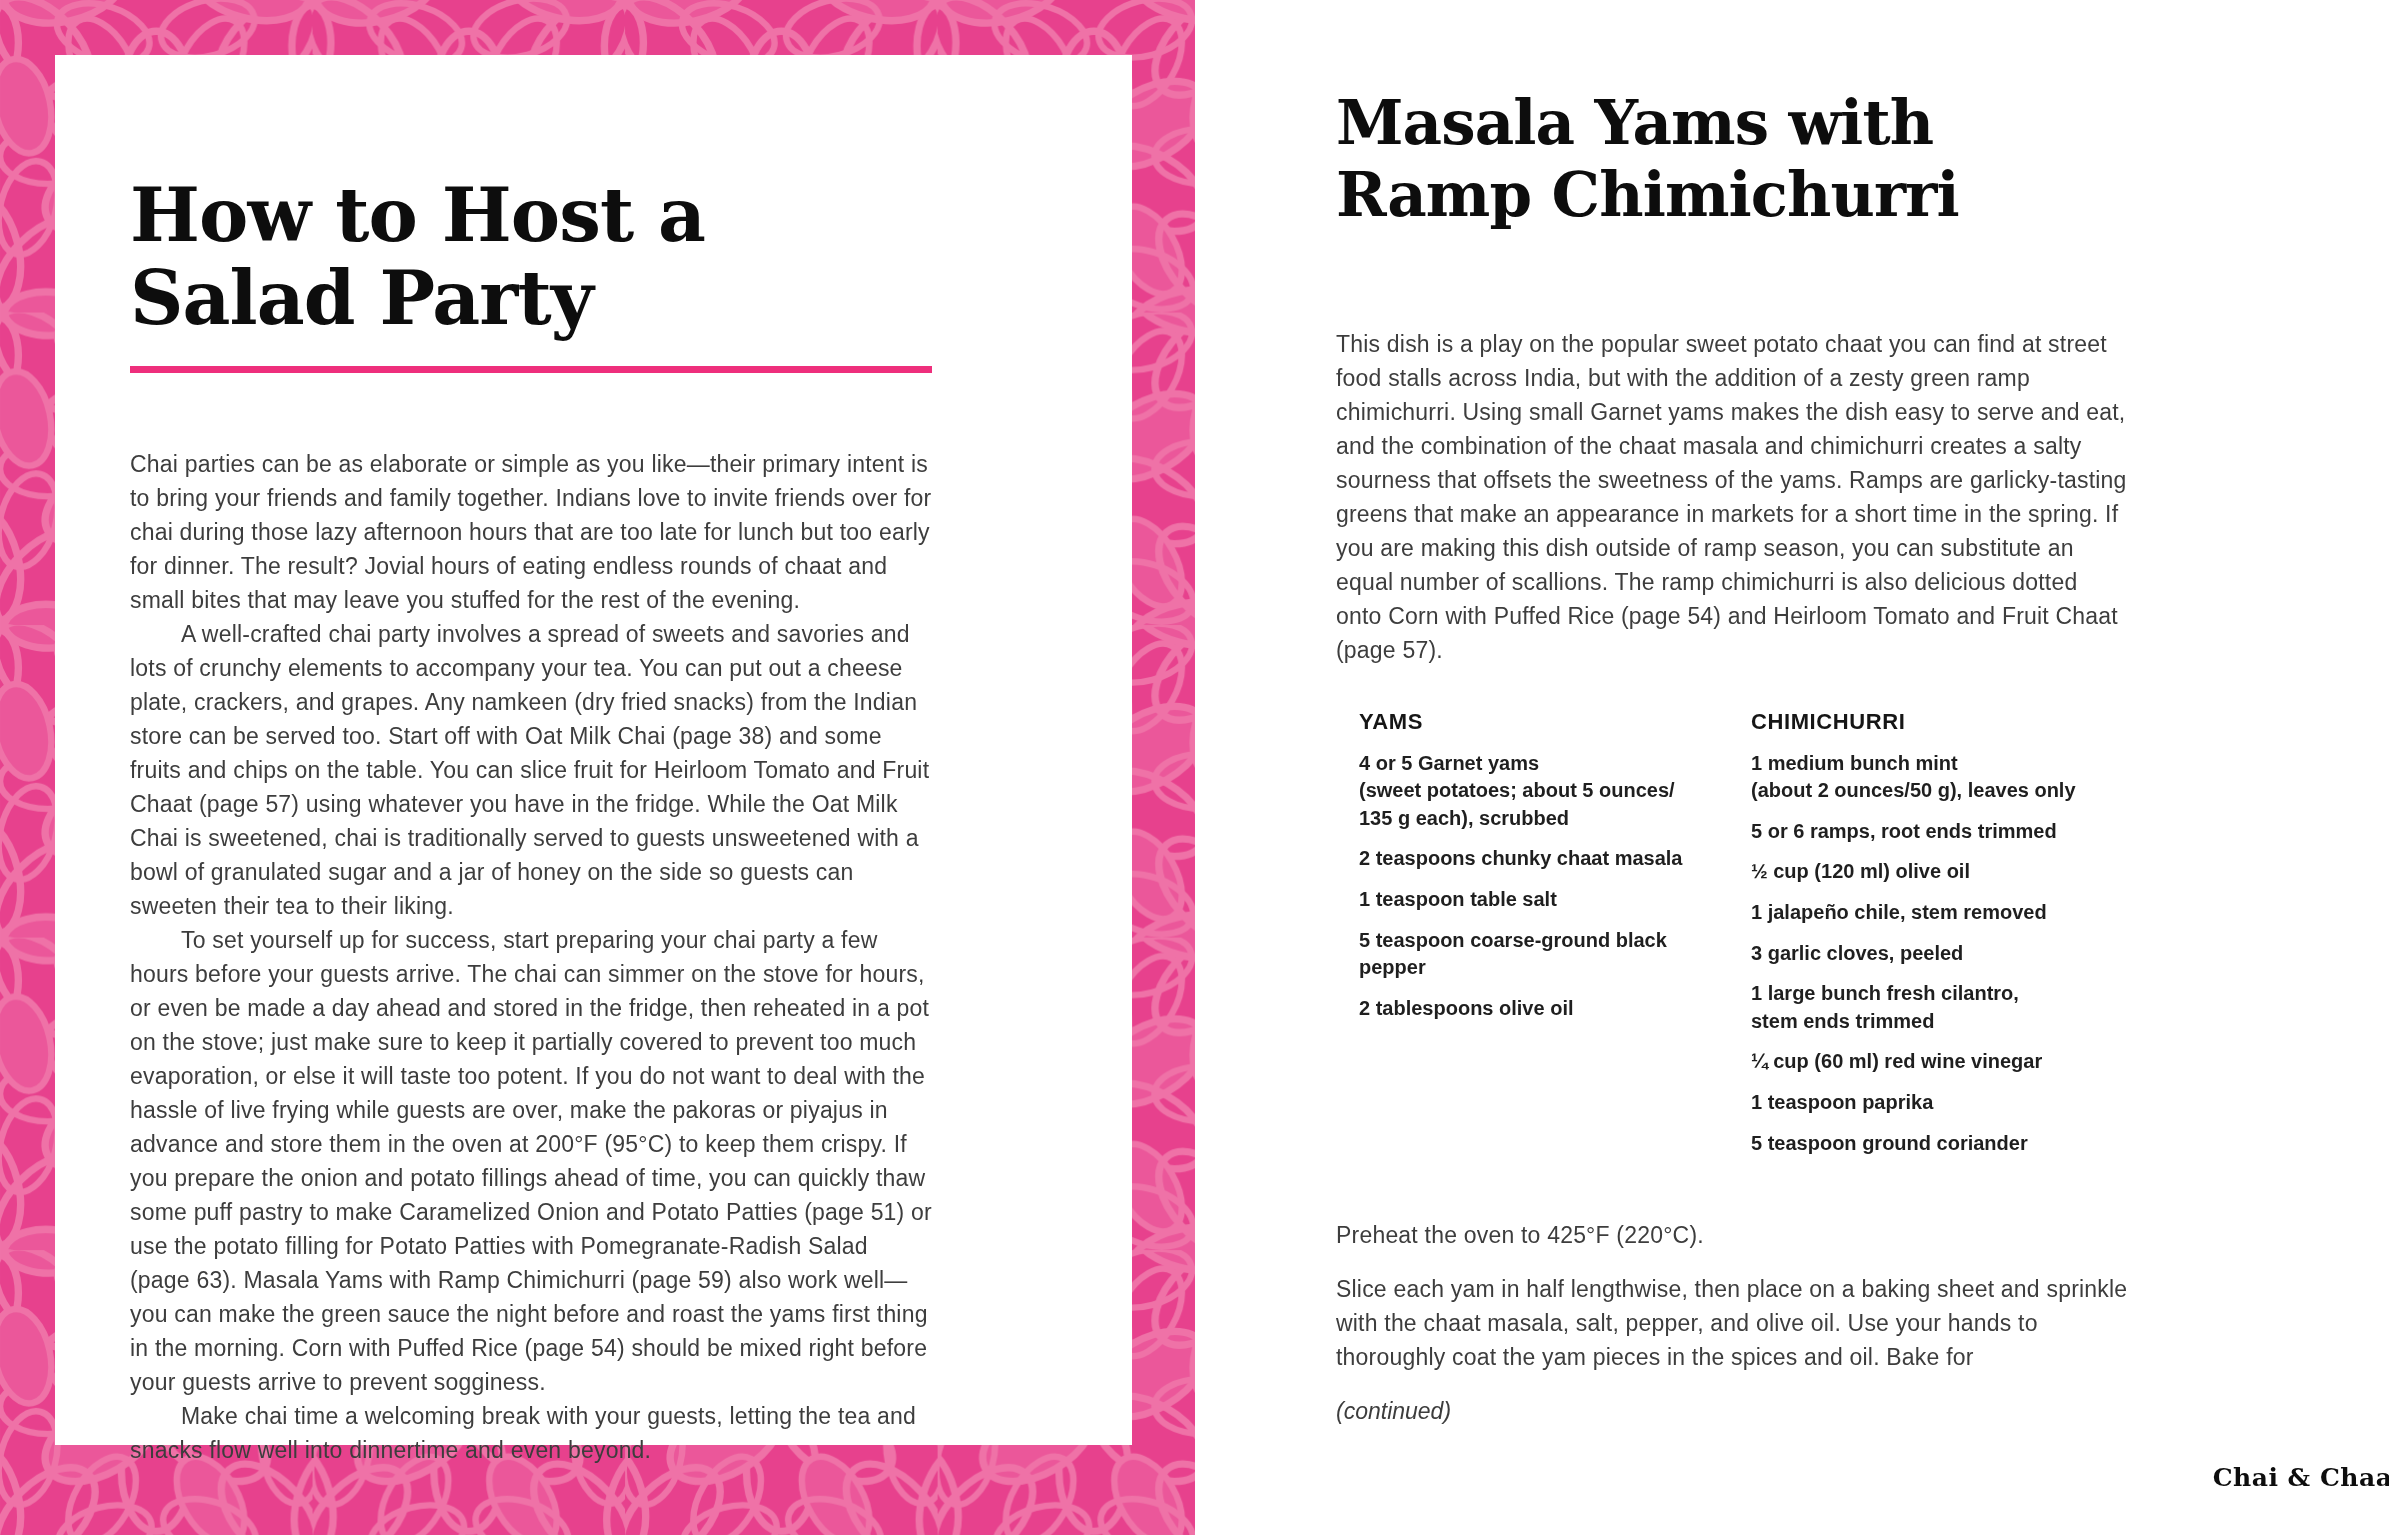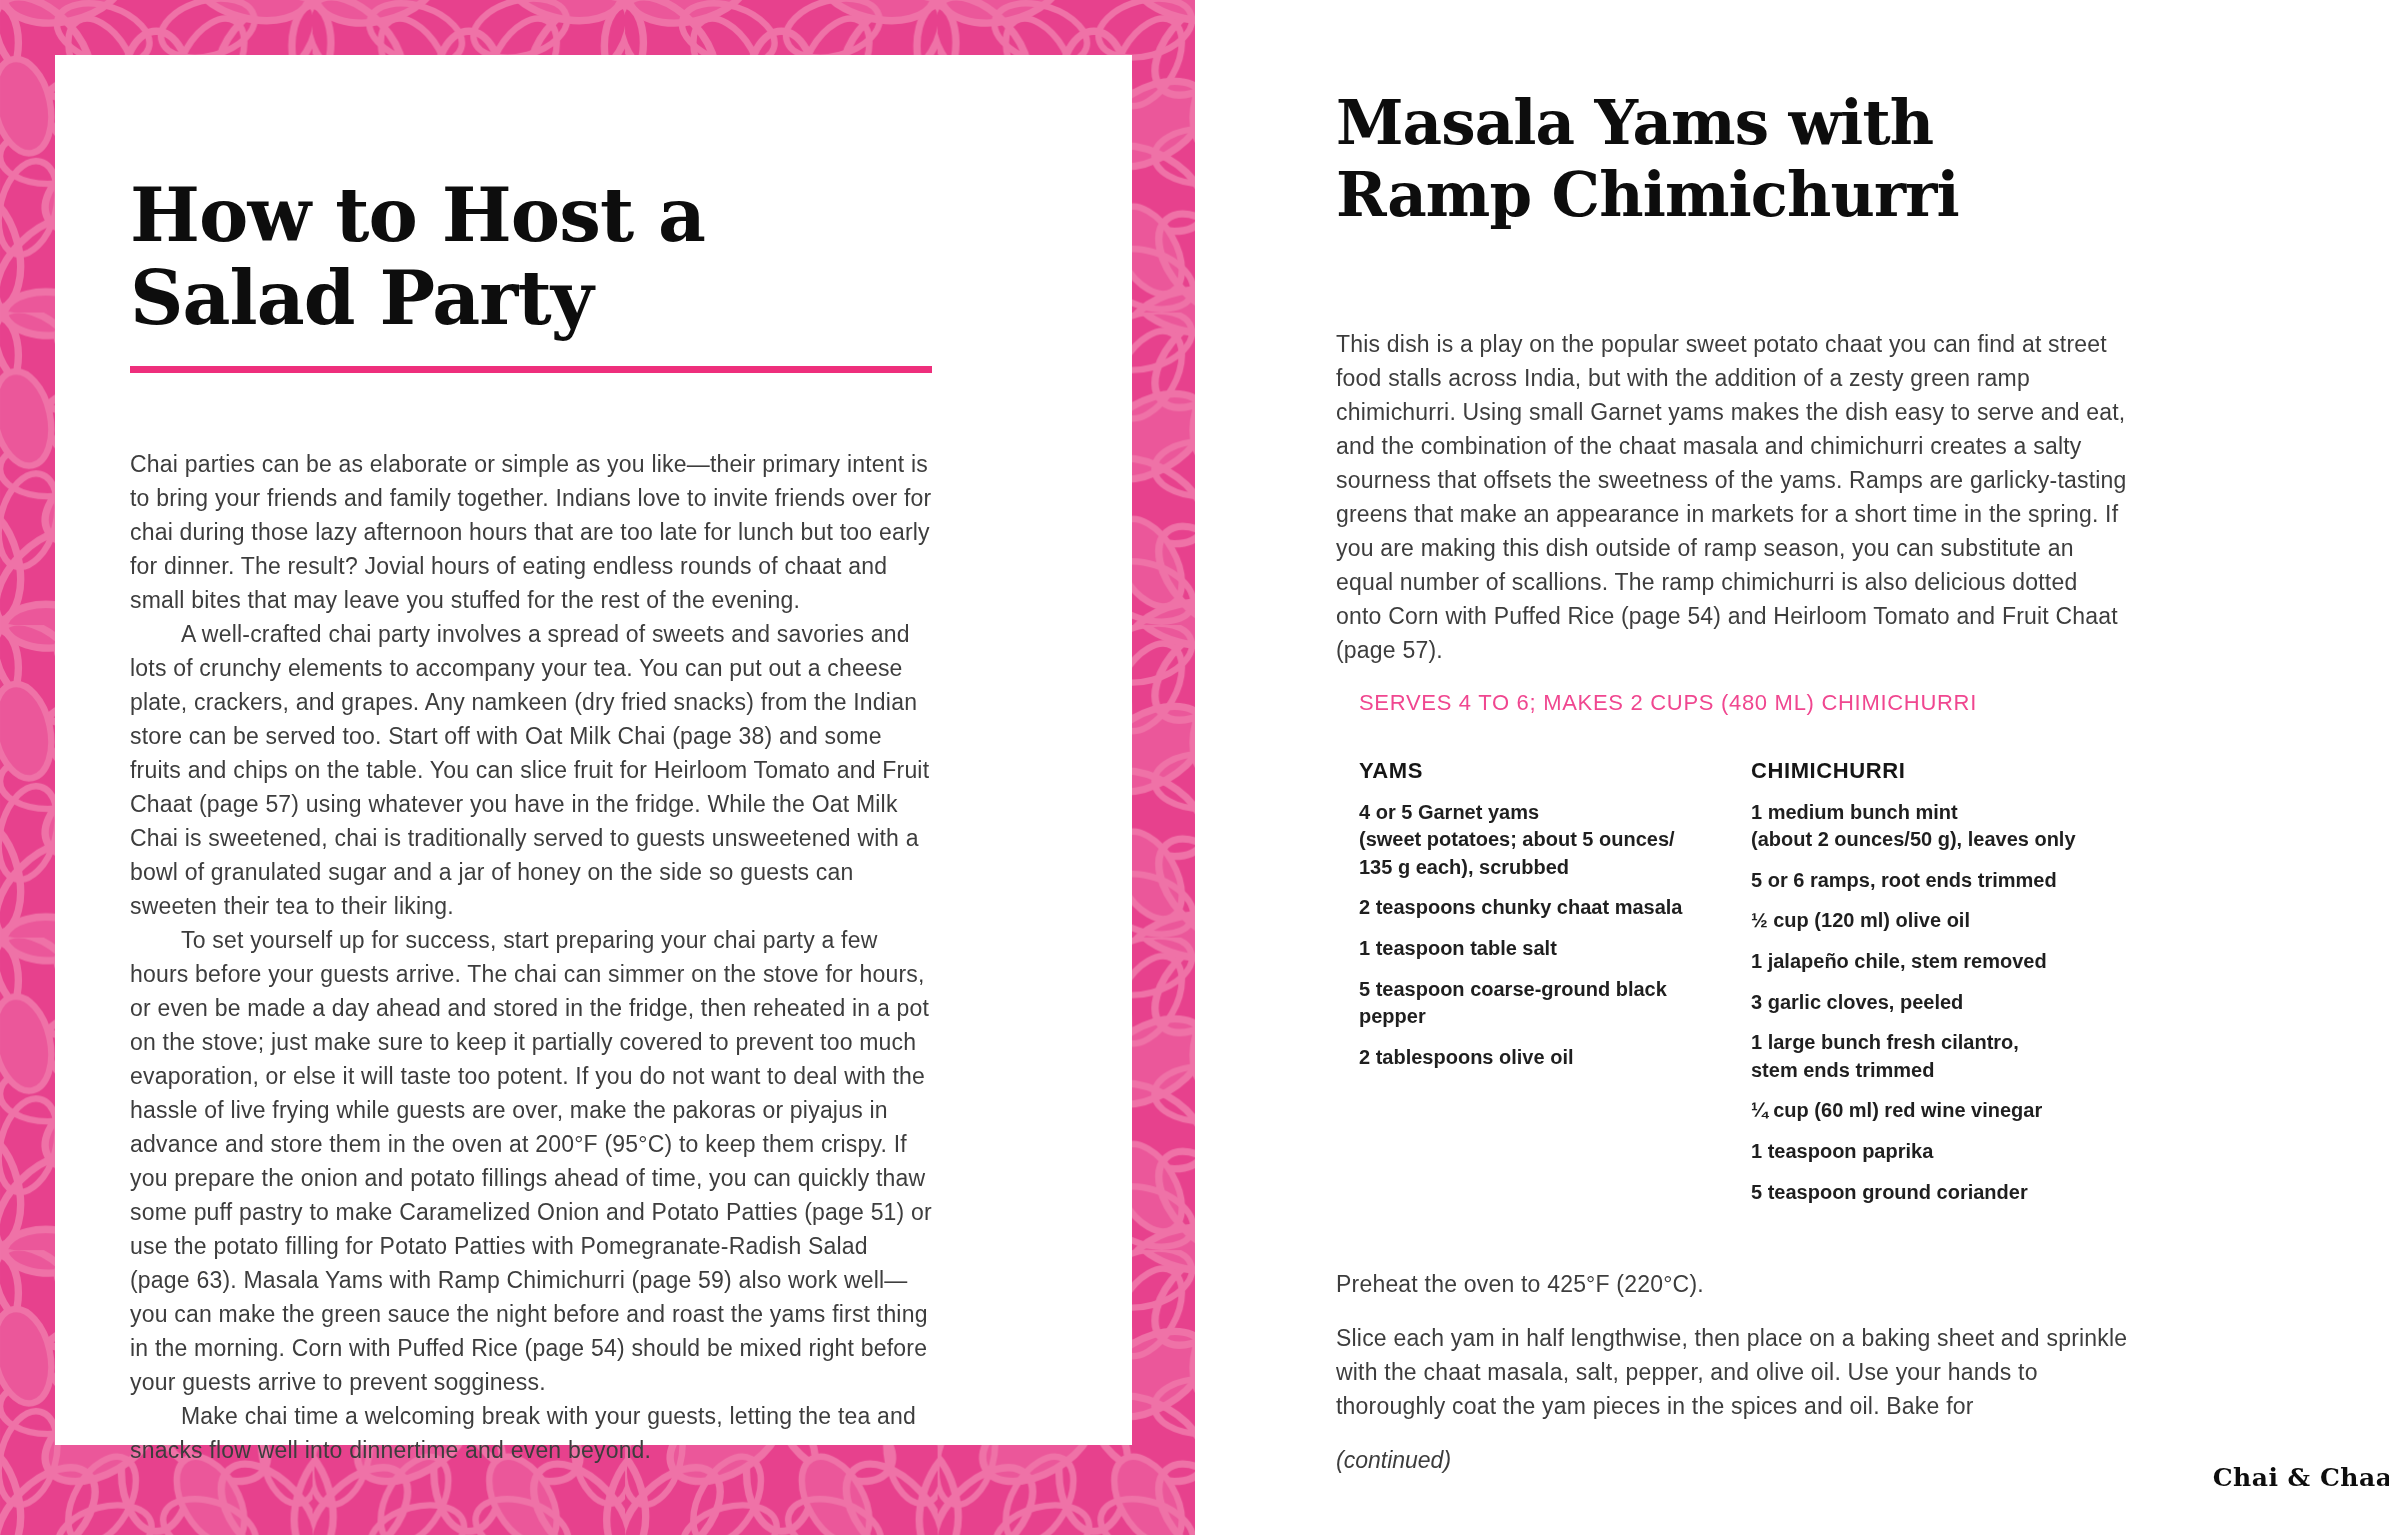--- a/index.html
+++ b/index.html
@@ -114,21 +114,20 @@
 
 <div class="right-page">
   <div class="right-content">
     <div class="right-title">
       <div>Masala Yams with</div>
       <div>Ramp Chimichurri</div>
     </div>
 
     <p class="intro">This dish is a play on the popular sweet potato chaat you can find at street food stalls across India, but with the addition of a zesty green ramp chimichurri. Using small Garnet yams makes the dish easy to serve and eat, and the combination of the chaat masala and chimichurri creates a salty sourness that offsets the sweetness of the yams. Ramps are garlicky-tasting greens that make an appearance in markets for a short time in the spring. If you are making this dish outside of ramp season, you can substitute an equal number of scallions. The ramp chimichurri is also delicious dotted onto Corn with Puffed Rice (page 54) and Heirloom Tomato and Fruit Chaat (page 57).</p>
 
-    <div class="serves-line">SERVES 4 TO 6; MAKES 2 CUPS (480 ML) CHIMICHURRI</div>
 
     <div class="ingredients">
       <div>
         <div class="ing-header">YAMS</div>
         <div class="ing-item">4 or 5 Garnet yams
 (sweet potatoes; about 5 ounces/
 135 g each), scrubbed</div>
         <div class="ing-item">2 teaspoons chunky chaat masala</div>
         <div class="ing-item">1 teaspoon table salt</div>
         <div class="ing-item">5 teaspoon coarse-ground black

